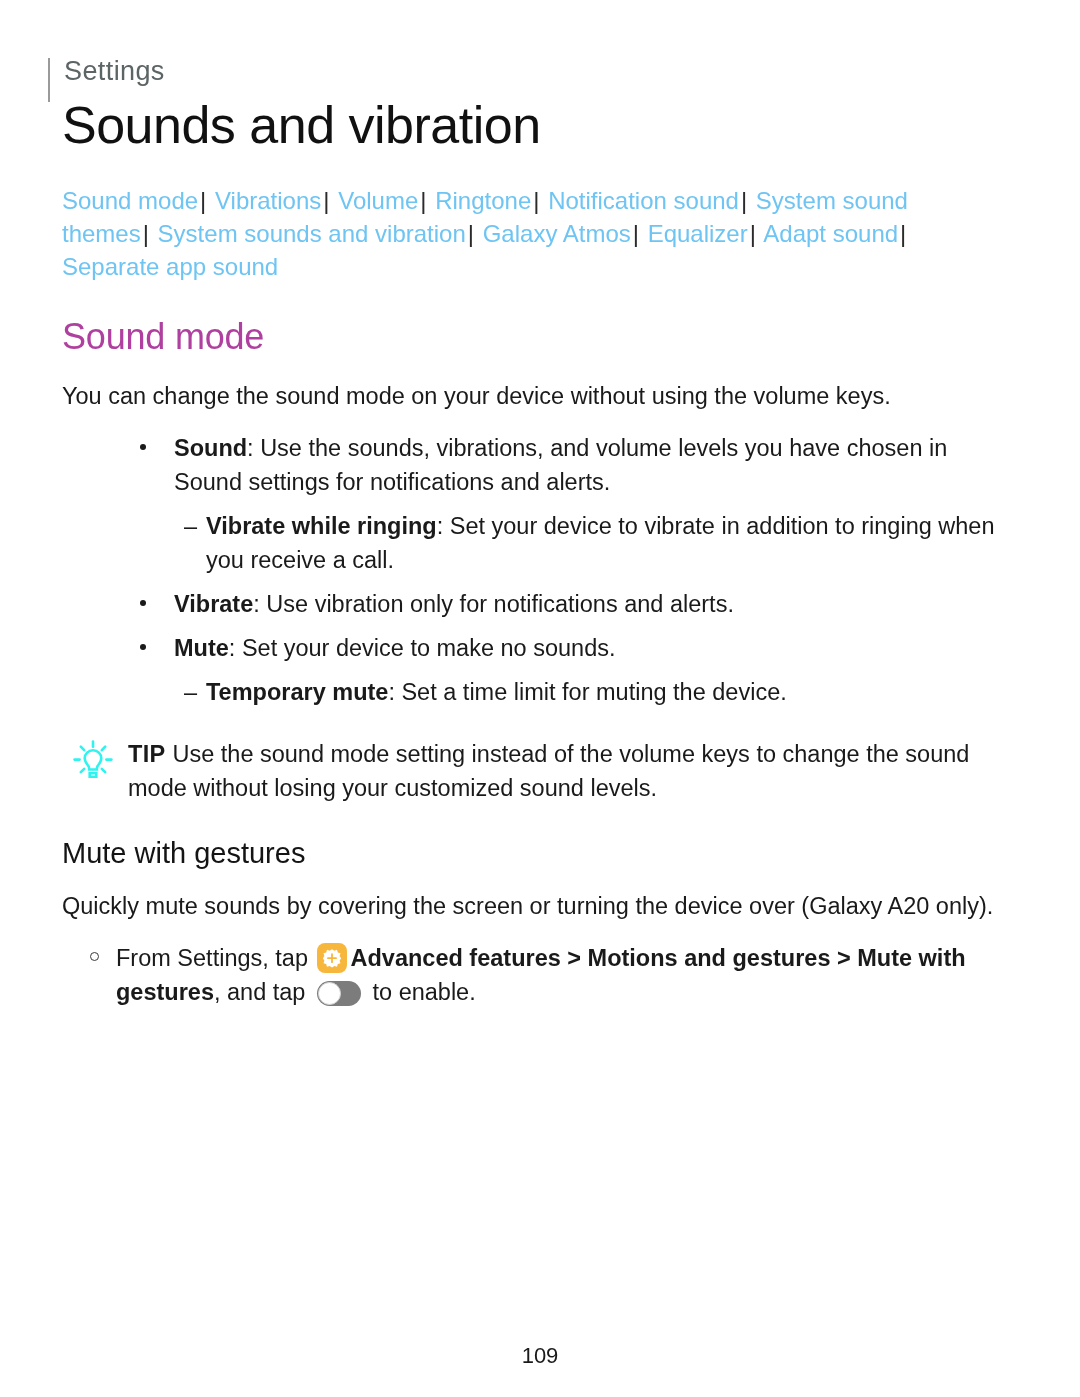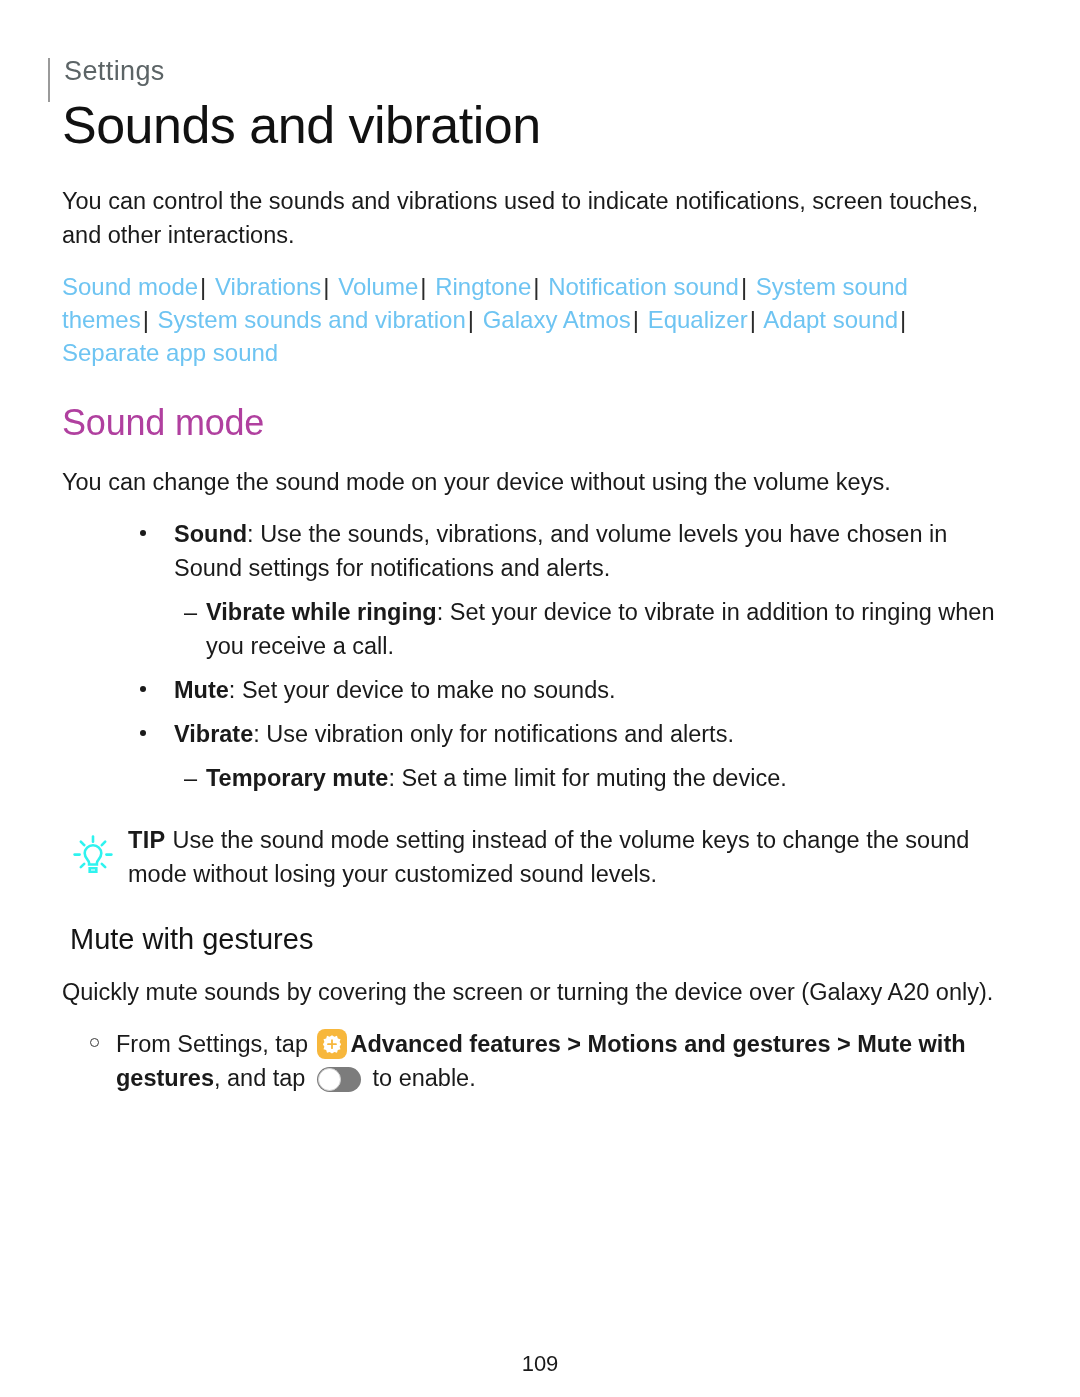--- a/index.html
+++ b/index.html
@@ -93,21 +93,21 @@
     color: #b0409f;
     margin: 0 0 22px 0;
     letter-spacing: -0.2px;
     line-height: 1.1;
   }
 
   h3.sub-title {
     font-size: 29px;
     font-weight: 400;
     color: #141414;
-    margin: 0 0 18px 8px;
+    margin: 0 0 18px 0;
     line-height: 1.15;
   }
 
   
   .step {
     display: flex;
     align-items: flex-start;
     margin: 0 0 14px 0;
     padding-left: 28px;
   }
@@ -211,21 +211,21 @@
     height: 23px;
     border-radius: 50%;
     background: #ffffff;
     border: 1.4px solid #d2d2d2;
     box-sizing: border-box;
   }
 
   
   .tip-block {
     display: flex;
-    align-items: center;
+    align-items: flex-start;
     margin: 26px 0 32px 0;
     padding-left: 8px;
   }
   .tip-icon {
     flex: 0 0 auto;
     width: 58px;
     padding-top: 2px;
   }
   .tip-text {
     font-size: 23.5px;
@@ -237,41 +237,40 @@
     font-weight: 700;
     letter-spacing: 0.3px;
     margin-right: 7px;
   }
 
   
   .page-number {
     position: absolute;
     left: 0;
     right: 0;
-    bottom: 20px;
+    bottom: 28px;
     text-align: center;
     font-size: 22px;
     color: #1a1a1a;
   }
 </style>
 </head>
 <body>
 
 <div class="page">
 
   <div class="running-header">
     <div class="header-rule"></div>
     <div class="header-label">Settings</div>
   </div>
 
   <div class="content">
 
     <h1 class="doc-title">Sounds and vibration</h1>
 
-    <p class="body-text">You can control the sounds and vibrations used to indicate notifications, screen touches, and other interactions.</p>
 
     <div class="link-bar">
       <a href="#">Sound mode</a><span class="link-sep">|</span>
       <a href="#">Vibrations</a><span class="link-sep">|</span>
       <a href="#">Volume</a><span class="link-sep">|</span>
       <a href="#">Ringtone</a><span class="link-sep">|</span>
       <a href="#">Notification sound</a><span class="link-sep">|</span>
       <a href="#">System sound themes</a><span class="link-sep">|</span>
       <a href="#">System sounds and vibration</a><span class="link-sep">|</span>
       <a href="#">Galaxy Atmos</a><span class="link-sep">|</span>
@@ -294,28 +293,28 @@
 
     <div class="dash-item">
       <div class="dash-marker">–</div>
       <div class="dash-text"><strong>Vibrate while ringing</strong><span>: Set your device to vibrate in addition to ringing when you receive a call.</span></div>
     </div>
 
     <div class="bullet">
       <div class="bullet-marker">
           <span class="solid-dot"></span>
         </div>
-      <div class="bullet-text"><strong>Mute</strong><span>: Set your device to make no sounds.</span></div>
+      <div class="bullet-text"><strong>Vibrate</strong><span>: Use vibration only for notifications and alerts.</span></div>
     </div>
 
     <div class="bullet">
       <div class="bullet-marker">
           <span class="solid-dot"></span>
         </div>
-      <div class="bullet-text"><strong>Vibrate</strong><span>: Use vibration only for notifications and alerts.</span></div>
+      <div class="bullet-text"><strong>Mute</strong><span>: Set your device to make no sounds.</span></div>
     </div>
 
     <div class="dash-item">
       <div class="dash-marker">–</div>
       <div class="dash-text"><strong>Temporary mute</strong><span>: Set a time limit for muting the device.</span></div>
     </div>
 
     <div class="tip-block">
       <div class="tip-icon">
         <svg width="46" height="46" viewBox="0 0 46 46" aria-hidden="true">

